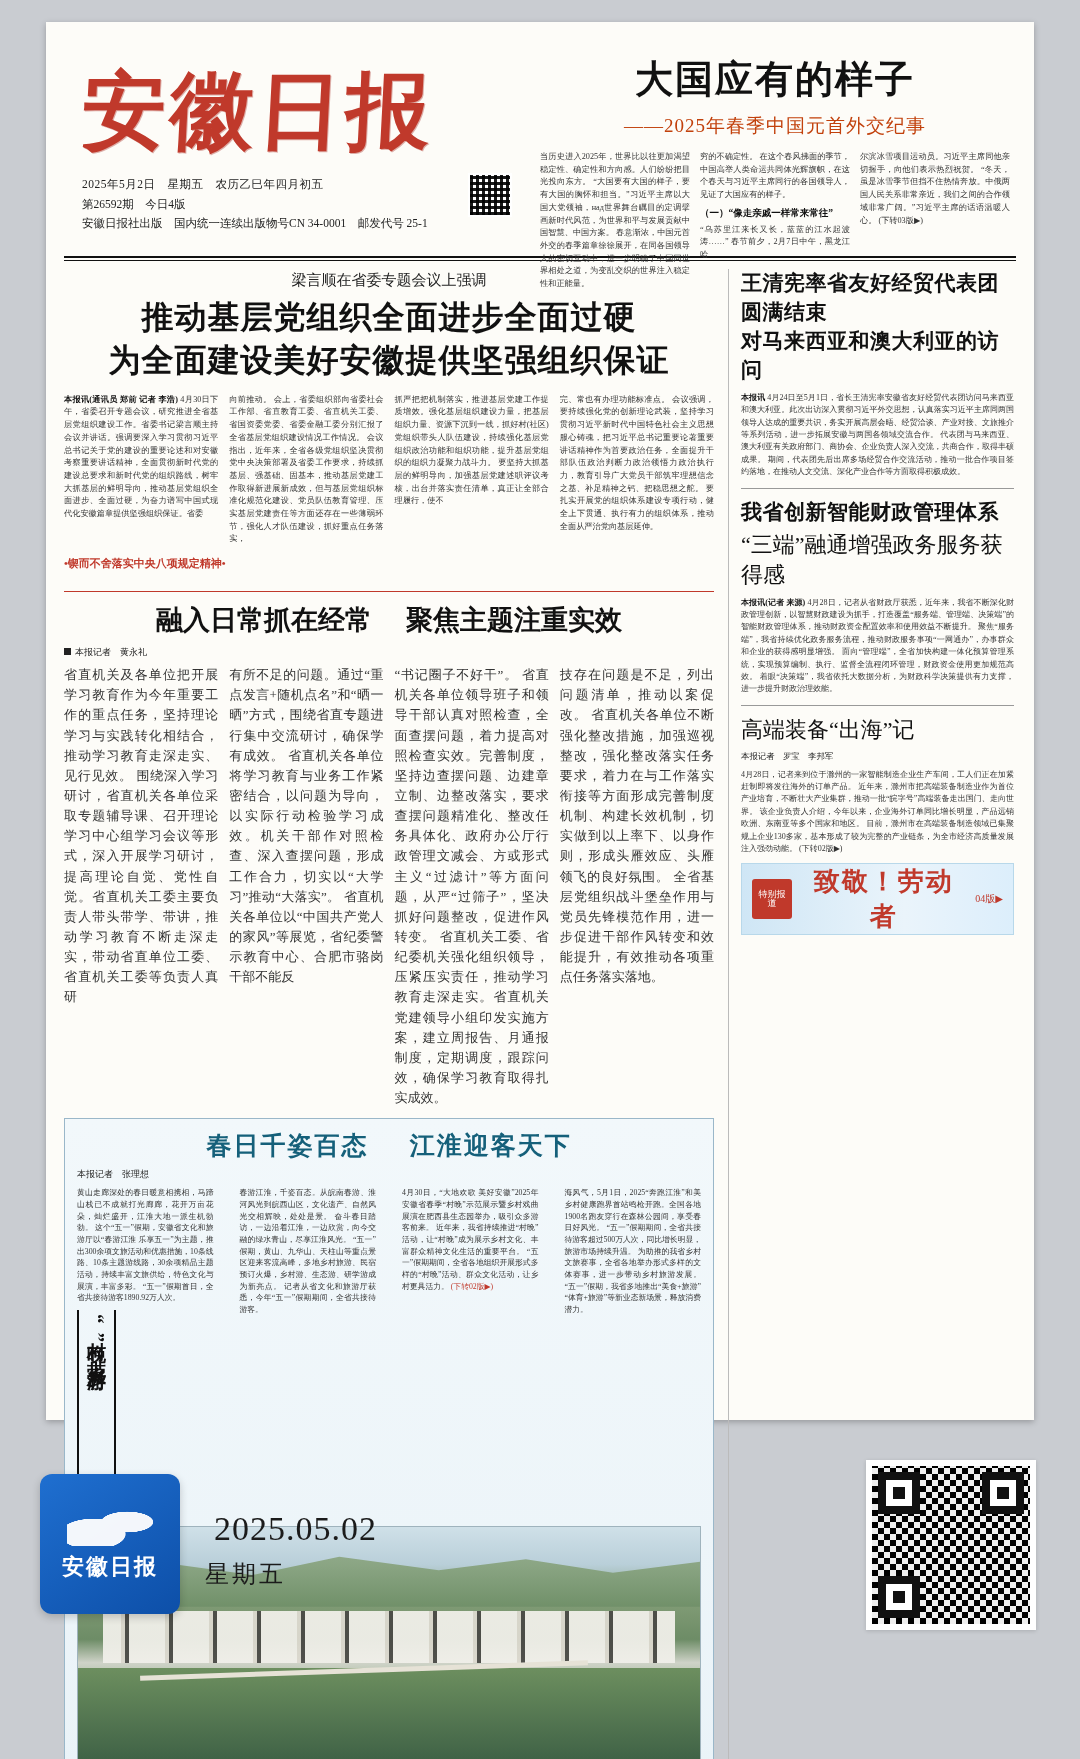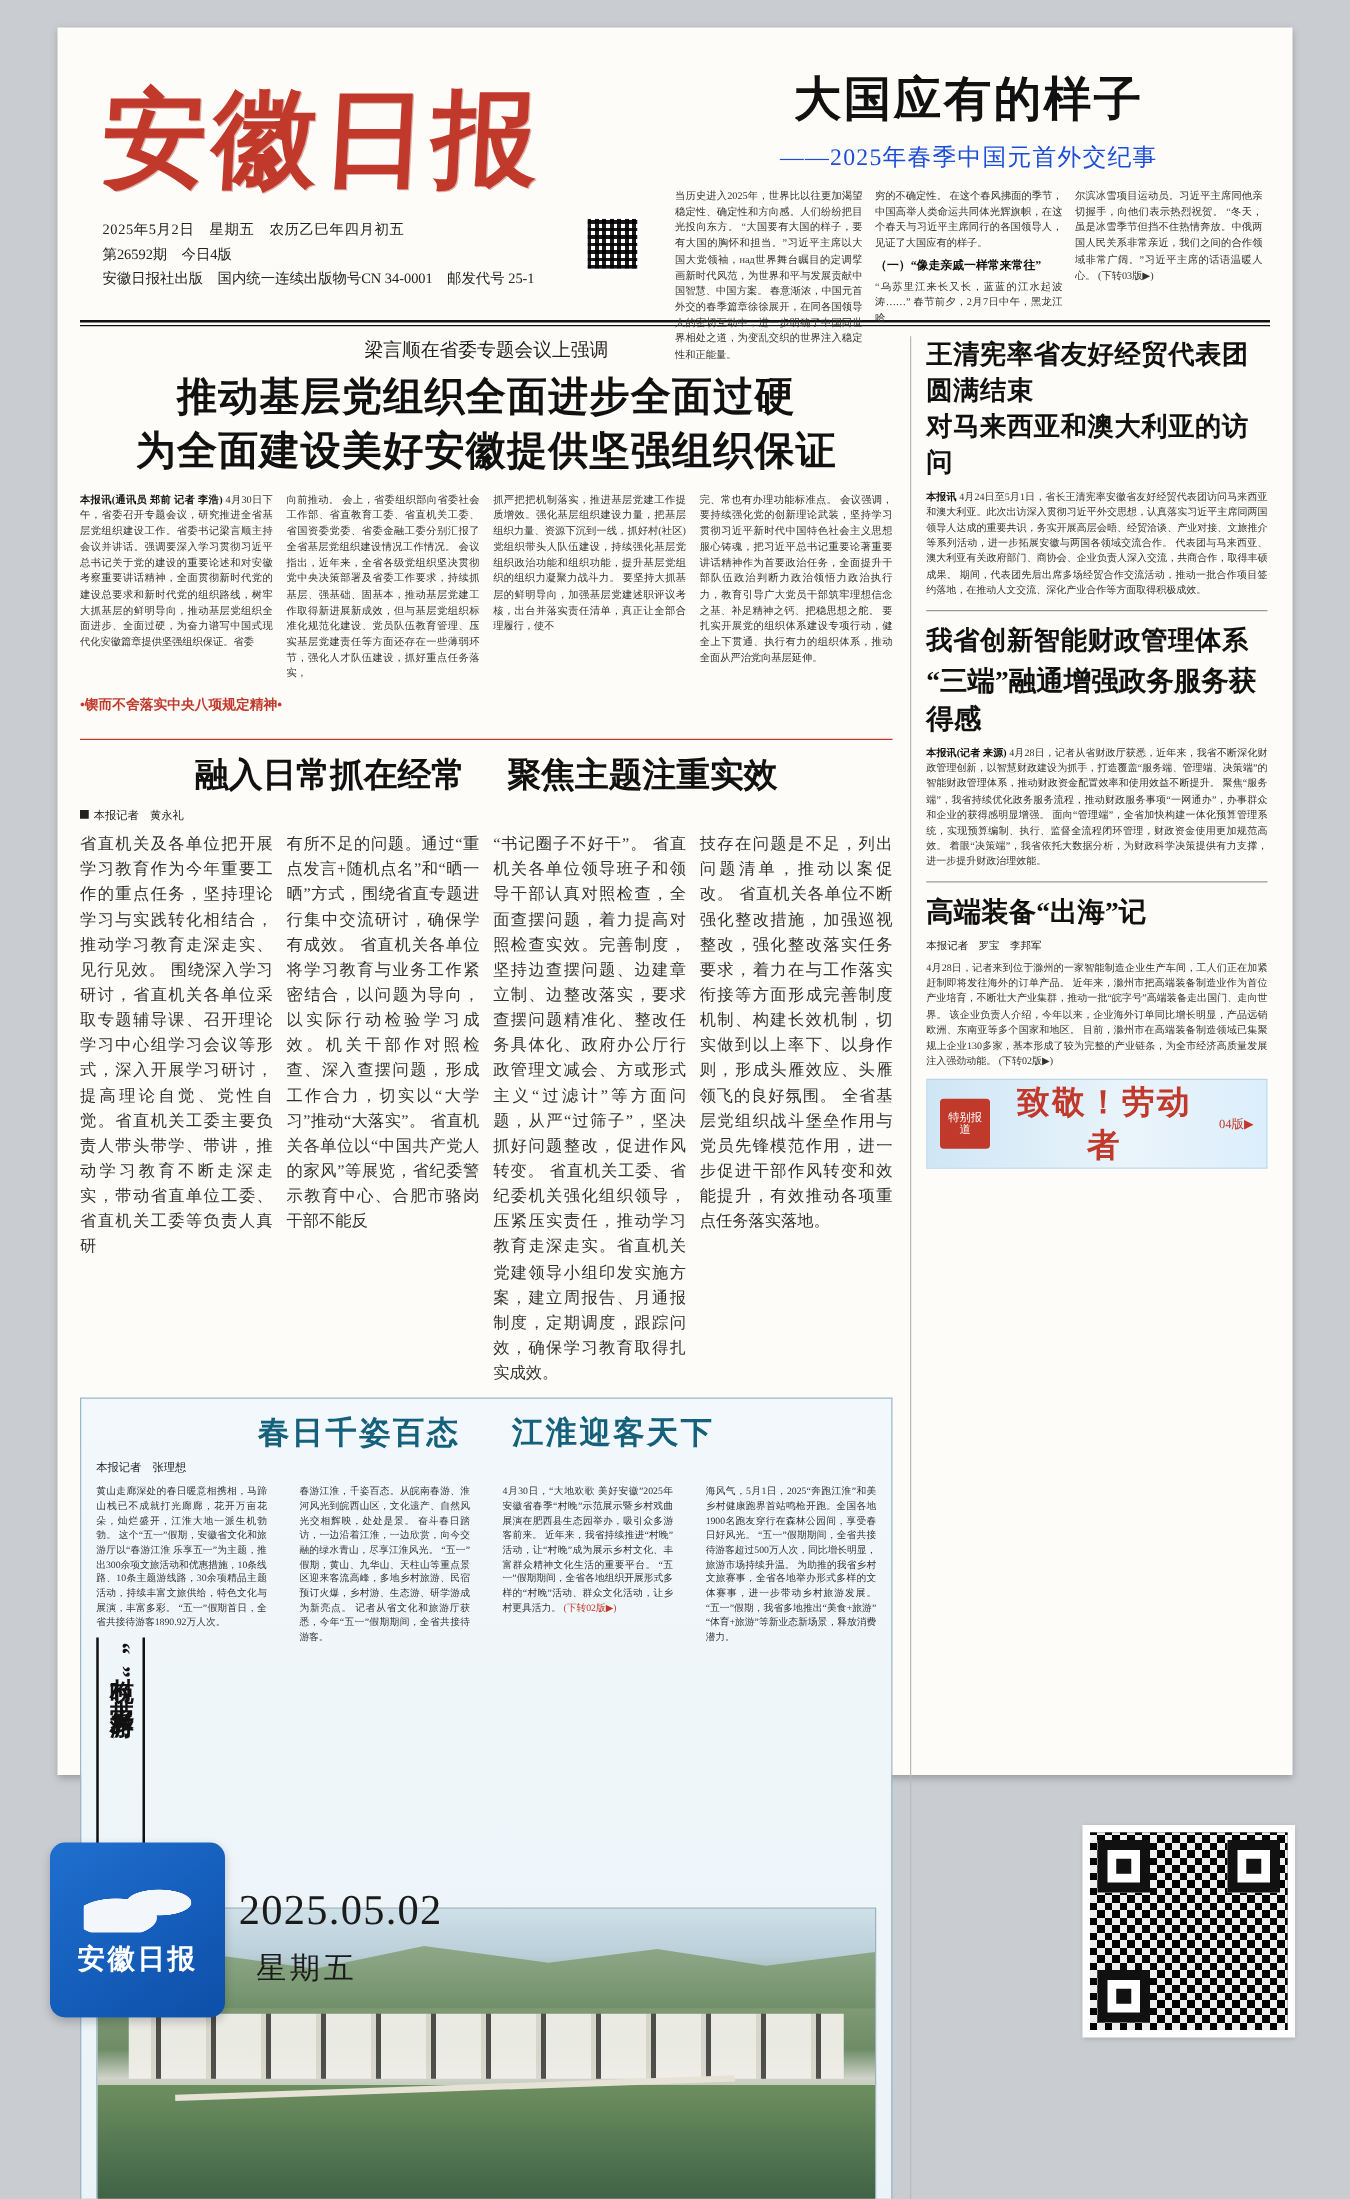--- a/index.html
+++ b/index.html
@@ -61,21 +61,21 @@
   .headline-top {
     text-align: center;
     font-size: 38px; font-weight: 700;
     letter-spacing: 2px;
     color: #111;
   }
   .subheadline-top {
     text-align: center;
     font-size: 19px;
     margin-top: 8px;
-    color: #1d4ed8;
+    color: #c2410c;
     letter-spacing: 1px;
   }
   .top-cols {
     display: flex; gap: 10px;
     margin-top: 12px;
     font-size: 8.2px;
     line-height: 1.55;
     color: #333;
     text-align: justify;
   }
@@ -157,21 +157,21 @@
   .photo .bridge { position:absolute; left:10%; right:18%; top:60%; height:5px; background:#e6e2d6; transform: rotate(-2deg); }
   .photo-cap { font-size: 8px; color: #333; margin-top: 4px; display: flex; justify-content: space-between; }
 
   
   .r-head {
     font-size: 21px; font-weight: 700; line-height: 1.38; color: #111;
     letter-spacing: .5px;
   }
   .r-body { font-size: 8px; line-height: 1.55; color: #333; text-align: justify; margin-top: 7px; }
   .r-rule { border:0; border-top: 1px solid #999; margin: 9px 0; }
-  .r-quote { font-size: 22px; font-weight: 700; color:#111; margin-top: 3px; }
+  .r-quote { font-size: 22px; font-weight: 400; color:#111; margin-top: 3px; }
   .r-rep { font-size: 8.4px; color:#222; margin: 6px 0 4px; }
   .labor-band {
     margin-top: 8px; height: 72px; display: flex; align-items: center;
     background: linear-gradient(90deg,#cfe6f5,#eaf4fb 60%,#dceefb);
     border: 1px solid #b8d8ea; padding: 0 10px; gap: 8px;
   }
   .labor-badge { width: 40px; height: 40px; background:#c0392b; color:#fff;
     font-size: 9px; line-height: 1.1; display:flex; align-items:center; justify-content:center;
     text-align:center; border-radius: 3px; padding: 3px; }
   .labor-text { font-size: 26px; font-weight: 700; color:#c0392b; letter-spacing: 2px; flex:1; text-align:center; }
@@ -184,21 +184,21 @@
     width: 140px; height: 140px; border-radius: 12px;
     background: linear-gradient(145deg,#1f6fd0,#0d4fa8);
     color: #fff; display:flex; flex-direction: column; align-items:center; justify-content:center;
     box-shadow: 0 3px 8px rgba(0,0,0,.2);
   }
   .brand-wave { width: 86px; height: 40px;
     background: radial-gradient(ellipse at 30% 70%, #fff 0 38%, transparent 39%),
                 radial-gradient(ellipse at 70% 40%, #fff 0 30%, transparent 31%);
     opacity:.95; }
   .brand-name { font-size: 22px; font-weight: 700; letter-spacing: 2px; margin-top: 6px; }
-  .date-big { position: absolute; left: 191px; top: 78px; font-size: 34px; color:#1b1b1b; letter-spacing: 1px; }
+  .date-big { position: absolute; left: 214px; top: 78px; font-size: 34px; color:#1b1b1b; letter-spacing: 1px; }
   .date-week { position: absolute; left: 205px; top: 126px; font-size: 24px; color:#1b1b1b; letter-spacing: 3px; }
   .qr-big {
     position: absolute; right: 44px; top: 28px; width: 170px; height: 170px;
     background:#fff; padding: 6px; box-shadow: 0 1px 4px rgba(0,0,0,.15);
   }
   .qr-cells {
     width: 100%; height: 100%;
     background-image:
       repeating-linear-gradient(90deg,#111 0 6px,#fff 6px 12px),
       repeating-linear-gradient(0deg,#111 0 6px,#fff 6px 12px);

